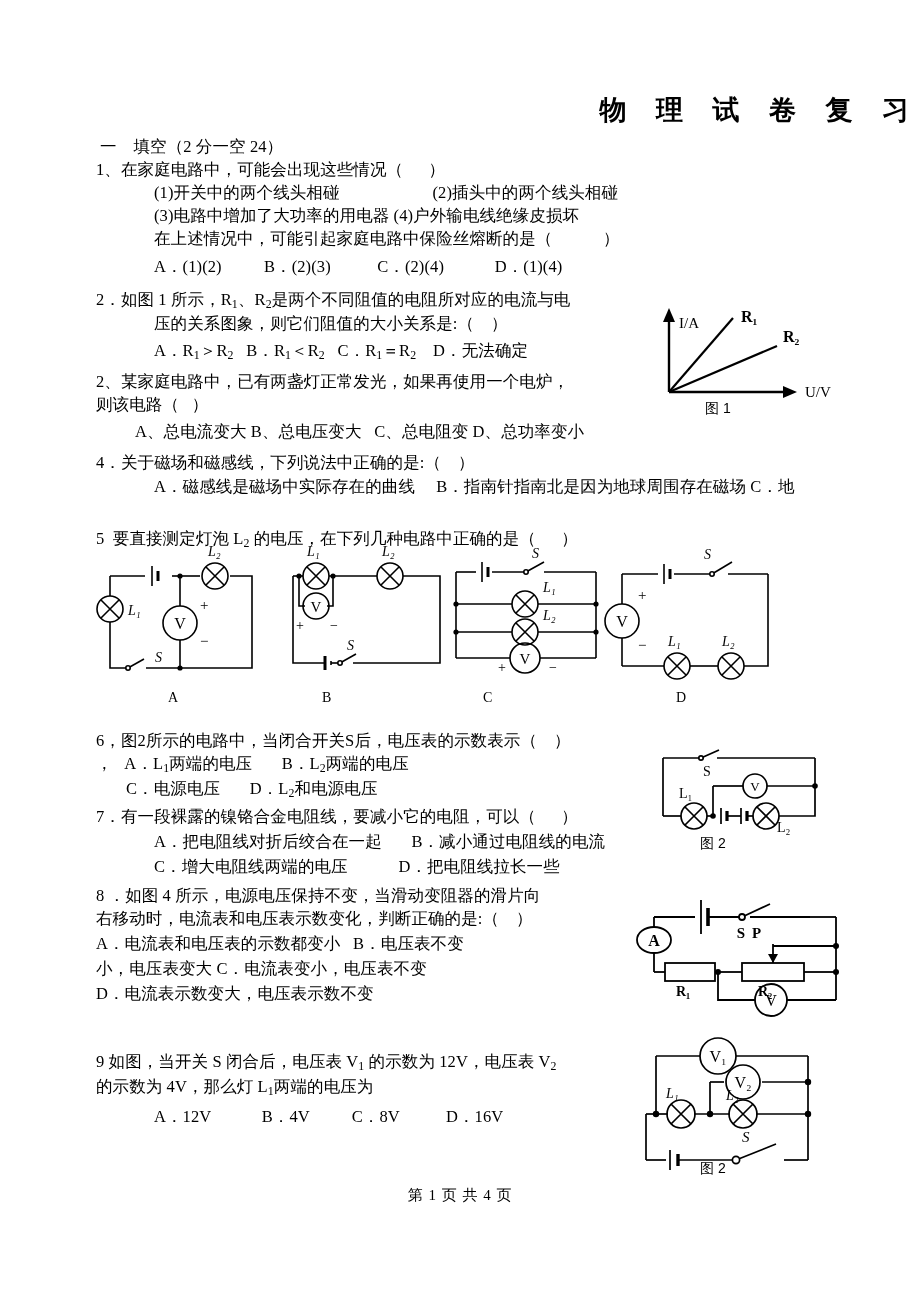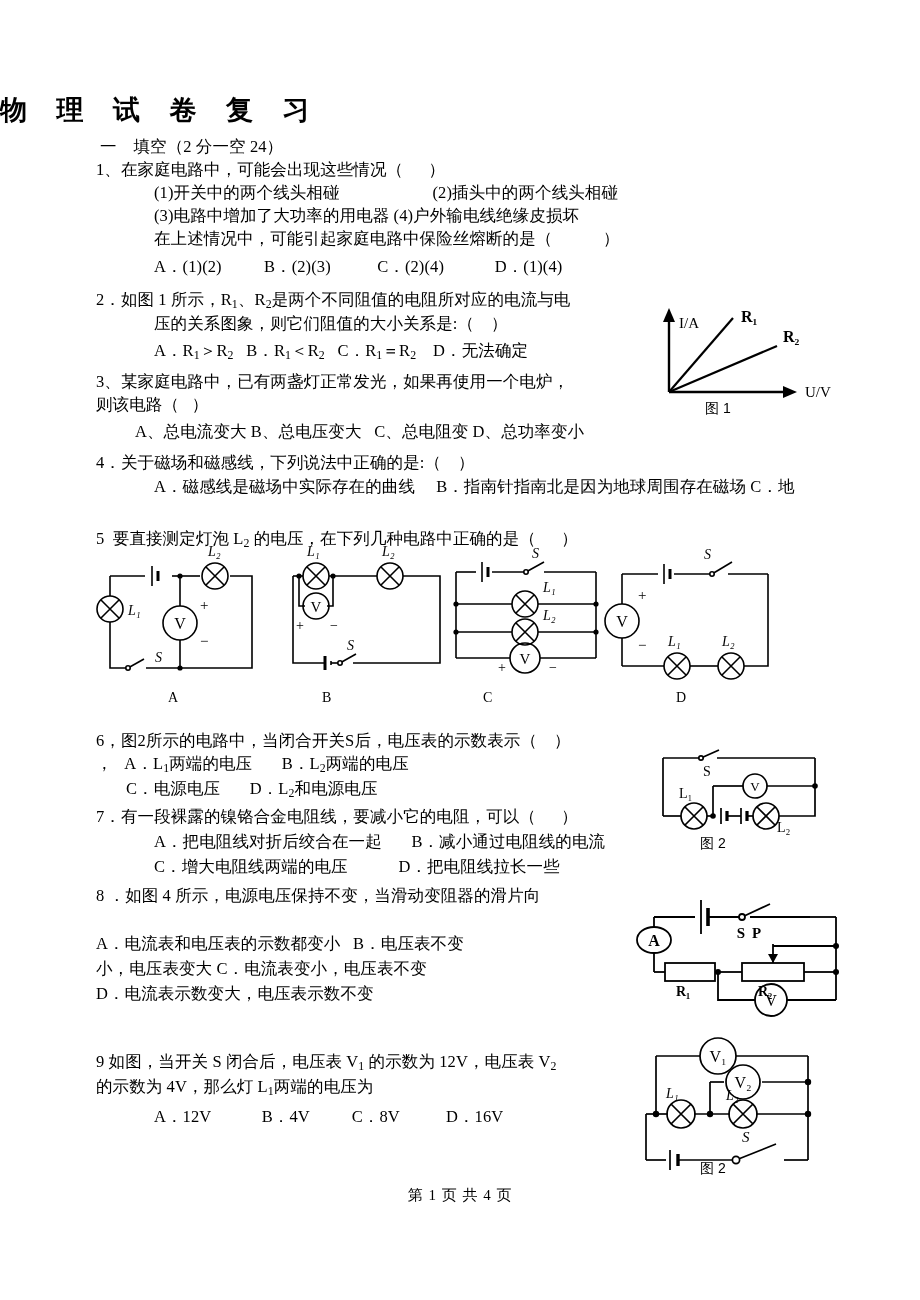--- a/index.html
+++ b/index.html
@@ -17,21 +17,21 @@
   }
   .page {
     position: absolute;
     left: 0; top: 0;
     width: 920px; height: 1300px;
   }
   .title {
     position: absolute;
     left: 0; top: 92px;
     width: 920px;
-    text-align: left;
+    text-align: right;
     font-size: 27px;
     font-weight: bold;
     letter-spacing: 11px;
     font-family: "Liberation Sans", "DejaVu Sans", sans-serif;
   }
   .ln {
     position: absolute;
     font-size: 16.5px;
     line-height: 21px;
     white-space: pre;
@@ -74,21 +74,21 @@
   <div class="ln ind3" style="top:159px">1、在家庭电路中，可能会出现这些情况（      ）</div>
   <div class="ln ind2" style="top:182px">(1)开关中的两个线头相碰                      (2)插头中的两个线头相碰</div>
   <div class="ln ind2" style="top:205px">(3)电路中增加了大功率的用电器 (4)户外输电线绝缘皮损坏</div>
   <div class="ln ind2" style="top:228px">在上述情况中，可能引起家庭电路中保险丝熔断的是（            ）</div>
   <div class="ln ind2" style="top:256px">A．(1)(2)          B．(2)(3)           C．(2)(4)            D．(1)(4)</div>
 
   <div class="ln ind3" style="top:289px"><span>2．如图 1 所示，R</span><sub>1</sub><span>、R</span><sub>2</sub><span>是两个不同阻值的电阻所对应的电流与电</span></div>
   <div class="ln ind2" style="top:313px">压的关系图象，则它们阻值的大小关系是:（    ）</div>
   <div class="ln ind2" style="top:340px"><span>A．R</span><sub>1</sub><span>＞R</span><sub>2</sub><span>   B．R</span><sub>1</sub><span>＜R</span><sub>2</sub><span>   C．R</span><sub>1</sub><span>＝R</span><sub>2</sub><span>    D．无法确定</span></div>
 
-  <div class="ln ind3" style="top:371px">3、某家庭电路中，已有两盏灯正常发光，如果再使用一个电炉，</div>
+  <div class="ln ind3" style="top:371px">2、某家庭电路中，已有两盏灯正常发光，如果再使用一个电炉，</div>
   <div class="ln" style="left:96px;top:394px">则该电路（   ）</div>
   <div class="ln" style="left:135px;top:421px">A、总电流变大 B、总电压变大   C、总电阻变 D、总功率变小</div>
 
   <div class="ln ind3" style="top:452px">4．关于磁场和磁感线，下列说法中正确的是:（    ）</div>
   <div class="ln ind2" style="top:476px">A．磁感线是磁场中实际存在的曲线     B．指南针指南北是因为地球周围存在磁场 C．地</div>
 
   <div class="ln ind3" style="top:528px"><span>5  要直接测定灯泡 L</span><sub>2</sub><span> 的电压，在下列几种电路中正确的是（      ）</span></div>
 
   <div class="fig" style="left:100px;top:558px">
     <svg width="160" height="125" viewBox="0 0 160 125">
@@ -298,20 +298,21 @@
       <text x="122" y="84" font-size="14" font-family="Liberation Serif, serif">L₂</text>
     </svg>
   </div>
   <div class="cap" style="left:700px;top:835px">图 2</div>
 
   <div class="ln ind3" style="top:806px">7．有一段裸露的镍铬合金电阻线，要减小它的电阻，可以（      ）</div>
   <div class="ln ind2" style="top:831px">A．把电阻线对折后绞合在一起       B．减小通过电阻线的电流</div>
   <div class="ln ind2" style="top:856px">C．增大电阻线两端的电压            D．把电阻线拉长一些</div>
 
   <div class="ln ind3" style="top:885px">8 ．如图 4 所示，电源电压保持不变，当滑动变阻器的滑片向</div>
+  <div class="ln" style="left:96px;top:908px">右移动时，电流表和电压表示数变化，判断正确的是:（    ）</div>
   <div class="ln" style="left:96px;top:933px">A．电流表和电压表的示数都变小   B．电压表不变</div>
   <div class="ln" style="left:96px;top:958px">小，电压表变大 C．电流表变小，电压表不变</div>
   <div class="ln" style="left:96px;top:983px">D．电流表示数变大，电压表示数不变</div>
 
   <div class="fig" style="left:640px;top:890px">
     <svg width="230" height="135" viewBox="0 0 230 135">
       <g stroke="#000" stroke-width="1.8" fill="none">
 
         <path d="M14,27 L55,27"></path>
         <path d="M69,27 L102,27"></path>

